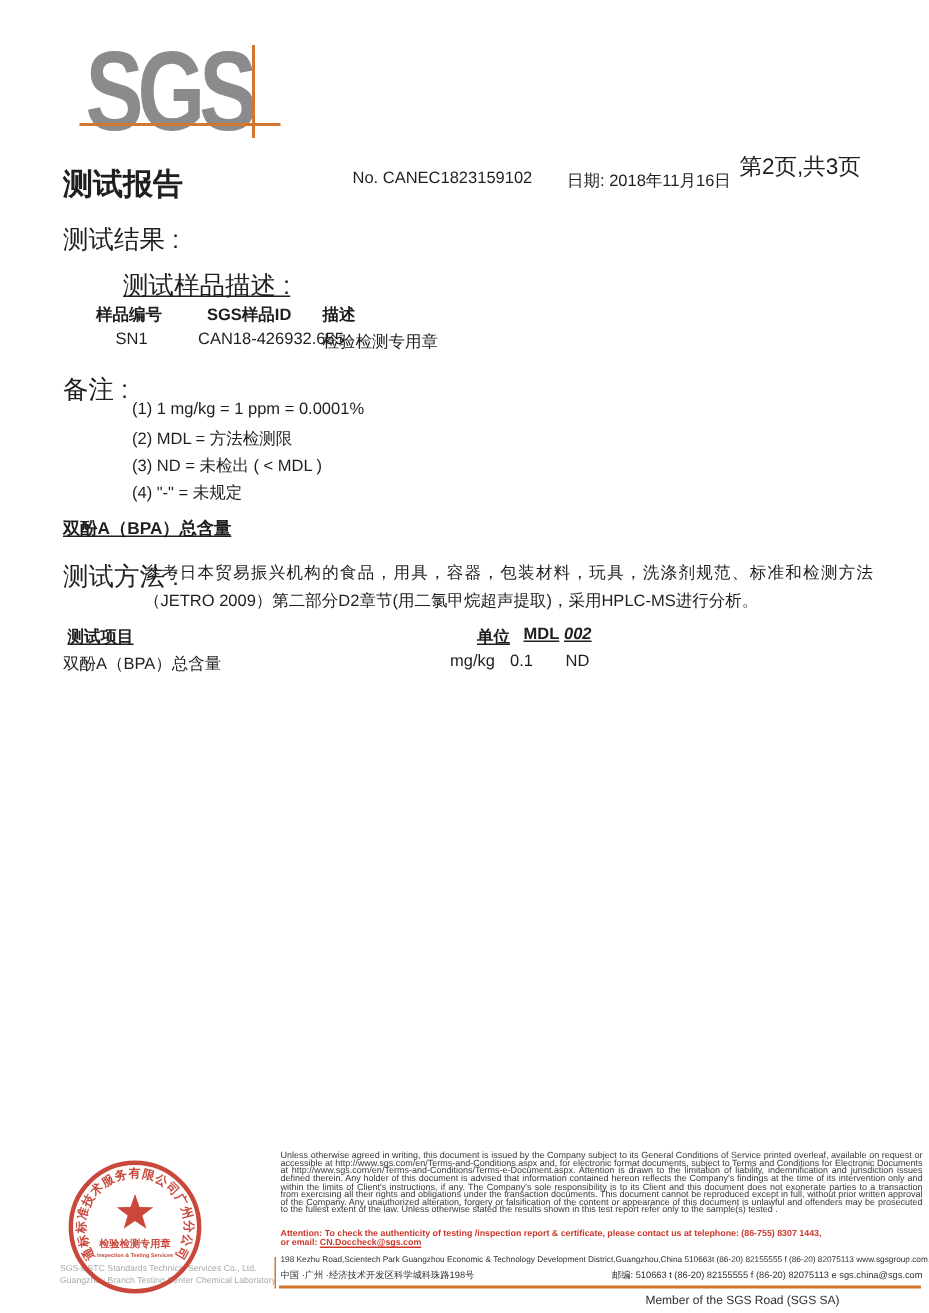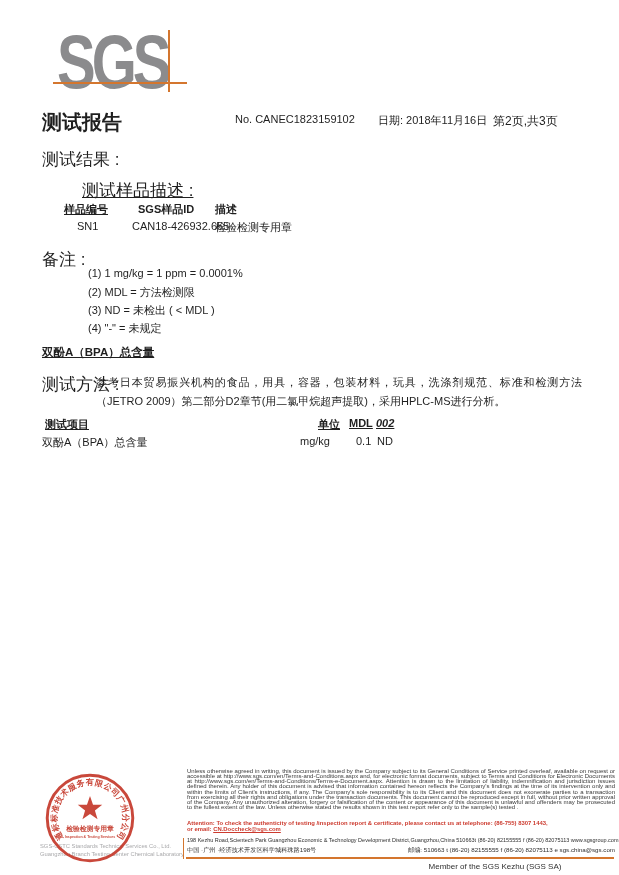--- a/index.html
+++ b/index.html
@@ -17,30 +17,30 @@
     font-size:58px; font-weight:bold; letter-spacing:-4px;
     color:#8b8b8d; line-height:1;
     transform:scaleY(1.30); transform-origin:top left;
   }
   .logo-vline { left:168px; top:30px; width:2px; height:62px; background:#d4762e; }
   .logo-hline { left:53px;  top:82px; width:134px; height:2px; background:#d4762e; }
 
   .doc-title { left:42px; top:109px; font-size:20px; font-weight:bold; }
   .report-no { left:187px; top:113px; font-size:11px;margin-left:48px; }
   .report-date { left:378px; top:113px; font-size:11px; }
-  .page-info { left:493px; top:113px; font-size:12px; }
+  .page-info { left:493px; top:102px; font-size:15px; }
 
   
   .t11 { font-size:11px; }
   .lbl { font-size:17px; }
   .results-label { left:42px; top:148px; }
   .sample-desc-label { left:42px; top:179px; text-decoration:underline;margin-left:40px; }
 
   .st-h { font-weight:bold; }
-  .st-c1h { left:64px;  top:202px;text-decoration:underline; }
+  .st-c1h { left:64px;  top:202px; }
   .st-c2h { left:138px; top:202px; }
   .st-c3h { left:215px; top:202px; }
   .st-c1v { left:77px;  top:220px; }
   .st-c2v { left:132px; top:220px; }
   .st-c3v { left:215px; top:220px; }
 
   .remarks-label { left:42px; top:248px; }
   .remark-0 { left:88px; top:267px; }
   .remark-1 { left:88px; top:285px; }
   .remark-2 { left:88px; top:303px; }
@@ -51,21 +51,21 @@
   .method-label { left:42px; top:373px; }
   .method-text  { left:96px; top:373px; width:486px; font-size:11px; line-height:19px; text-align:justify; }
 
   .rt-head { font-weight:bold; text-decoration:underline; }
   .rt-c1h { left:45px;  top:417px; }
   .rt-c2h { left:318px; top:417px; }
   .rt-c3h { left:349px; top:417px; }
   .rt-c4h { left:376px; top:417px; font-style:italic; }
   .rt-c1v { left:42px;  top:435px; }
   .rt-c2v { left:300px; top:435px; }
-  .rt-c3v { left:356px; top:435px; }
+  .rt-c3v { left:340px; top:435px; }
   .rt-c4v { left:377px; top:435px; }
 
   
   .stamp { left:44px; top:772px; width:92px; height:92px; opacity:.92; }
   .company-gray { left:40px; font-size:5.8px; line-height:7px; color:#a9a9ab; width:150px; }
   .company-1 { top:843px; }
   .company-2 { top:851px; }
   .foot-vline { left:183px; top:838px; width:1px; height:21px; background:#d4762e; }
 
   .disclaimer {
@@ -155,13 +155,13 @@
 <div class="abs addr-row addr-en">
   <span>198 Kezhu Road,Scientech Park Guangzhou Economic &amp; Technology Development District,Guangzhou,China 510663</span>
   <span>t (86-20) 82155555   f (86-20) 82075113   www.sgsgroup.com.cn</span>
 </div>
 <div class="abs addr-row addr-cn">
   <span>中国 ·广州 ·经济技术开发区科学城科珠路198号</span>
   <span>邮编: 510663   t (86-20) 82155555   f (86-20) 82075113   e  sgs.china@sgs.com</span>
 </div>
 
 <div class="abs foot-hline"></div>
-<div class="abs member">Member of the SGS Kezhu (SGS SA)</div>
+<div class="abs member">Member of the SGS Road (SGS SA)</div>
 
 </body></html>

